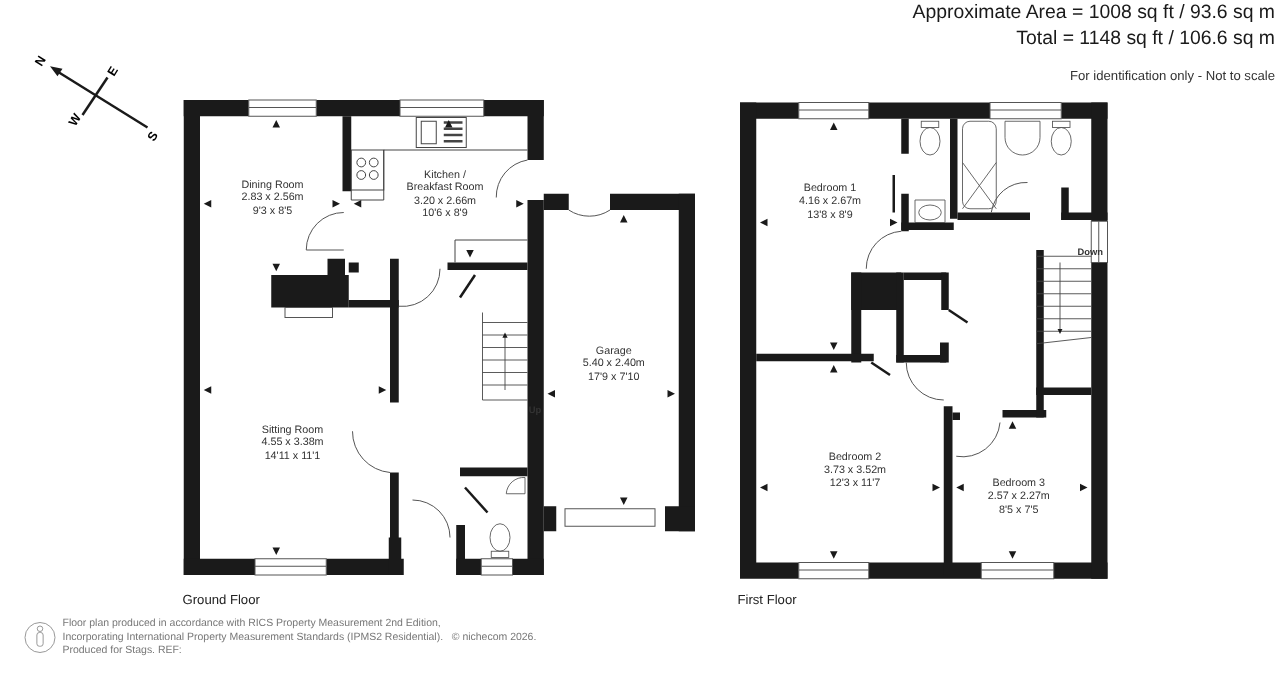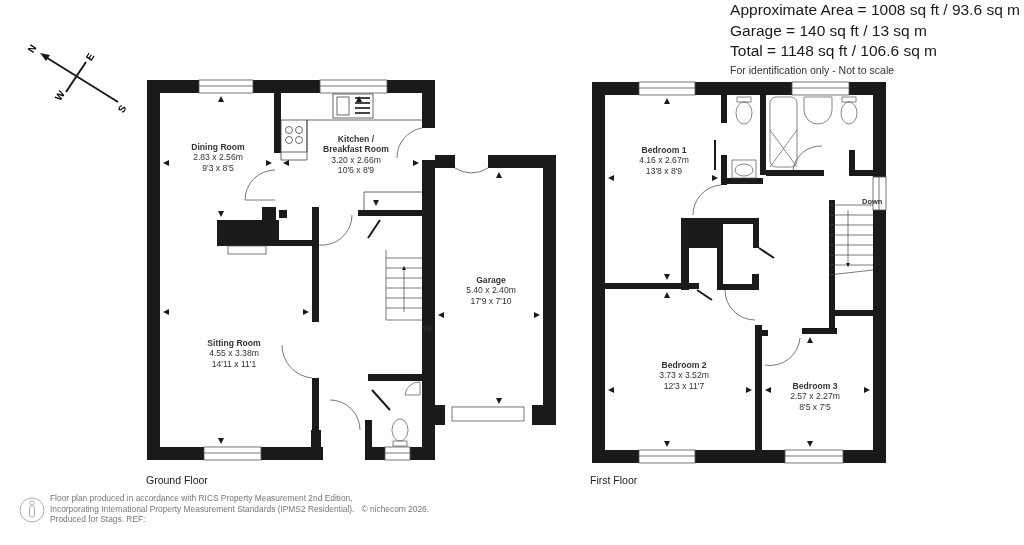--- a/index.html
+++ b/index.html
@@ -1,35 +1,34 @@
 <!DOCTYPE html>
 <html><head>
 <meta charset="utf-8">
 <style>
   html, body { margin: 0; padding: 0; background: #ffffff; }
   body { width: 1024px; height: 545px; position: relative; overflow: hidden; font-family: "Liberation Sans", sans-serif; color: #222; }
-  .area-summary { position: absolute; right: 4px; top: 0; text-align: left; }
+  .area-summary { position: absolute; right: 4px; top: 0; text-align: right; }
   .area-line { font-size: 15.5px; line-height: 20.5px; color: #1a1a1a; }
-  .id-note { font-size: 10.5px; color: #333; margin-top: 2px; }
+  .id-note { font-size: 10.5px; color: #333; margin-top: 14px; }
   svg.plan { position: absolute; left: 0; top: 0; }
   .floor-label { position: absolute; font-size: 10.5px; font-weight: normal; color: #222; }
   .disclaimer { position: absolute; left: 50px; top: 493px; font-size: 8.4px; line-height: 10.5px; color: #777; }
   .disclaimer span { display: block; }
   .copyright { color: #777; }
   .person-icon { position: absolute; left: 19px; top: 496px; }
   .room-label { position: absolute; text-align: center; font-size: 8.6px; line-height: 10.4px; color: #333; transform: translateX(-50%); white-space: nowrap; }
-  .room-label .name { font-weight: bold; color: #333; }
+  .room-label .name { font-weight: normal; color: #333; }
   .stair-label { position: absolute; font-size: 7.5px; font-weight: bold; color: #333; padding-left: 24px; }
 </style>
 </head>
 <body>
 
 <div class="area-summary">
   <div class="area-line">Approximate Area = 1008 sq ft / 93.6 sq m</div>
-  <div class="area-line">Garage = 140 sq ft / 13 sq m</div>
   <div class="area-line">Total = 1148 sq ft / 106.6 sq m</div>
   <div class="id-note">For identification only - Not to scale</div>
 </div>
 
 <svg class="plan" width="1024" height="545" viewBox="0 0 1024 545">
   <defs>
     <marker id="ah" markerWidth="6" markerHeight="6" refX="3" refY="3" orient="auto">
       <path d="M0,0 L6,3 L0,6 z" fill="#1a1a1a"></path>
     </marker>
   </defs>

